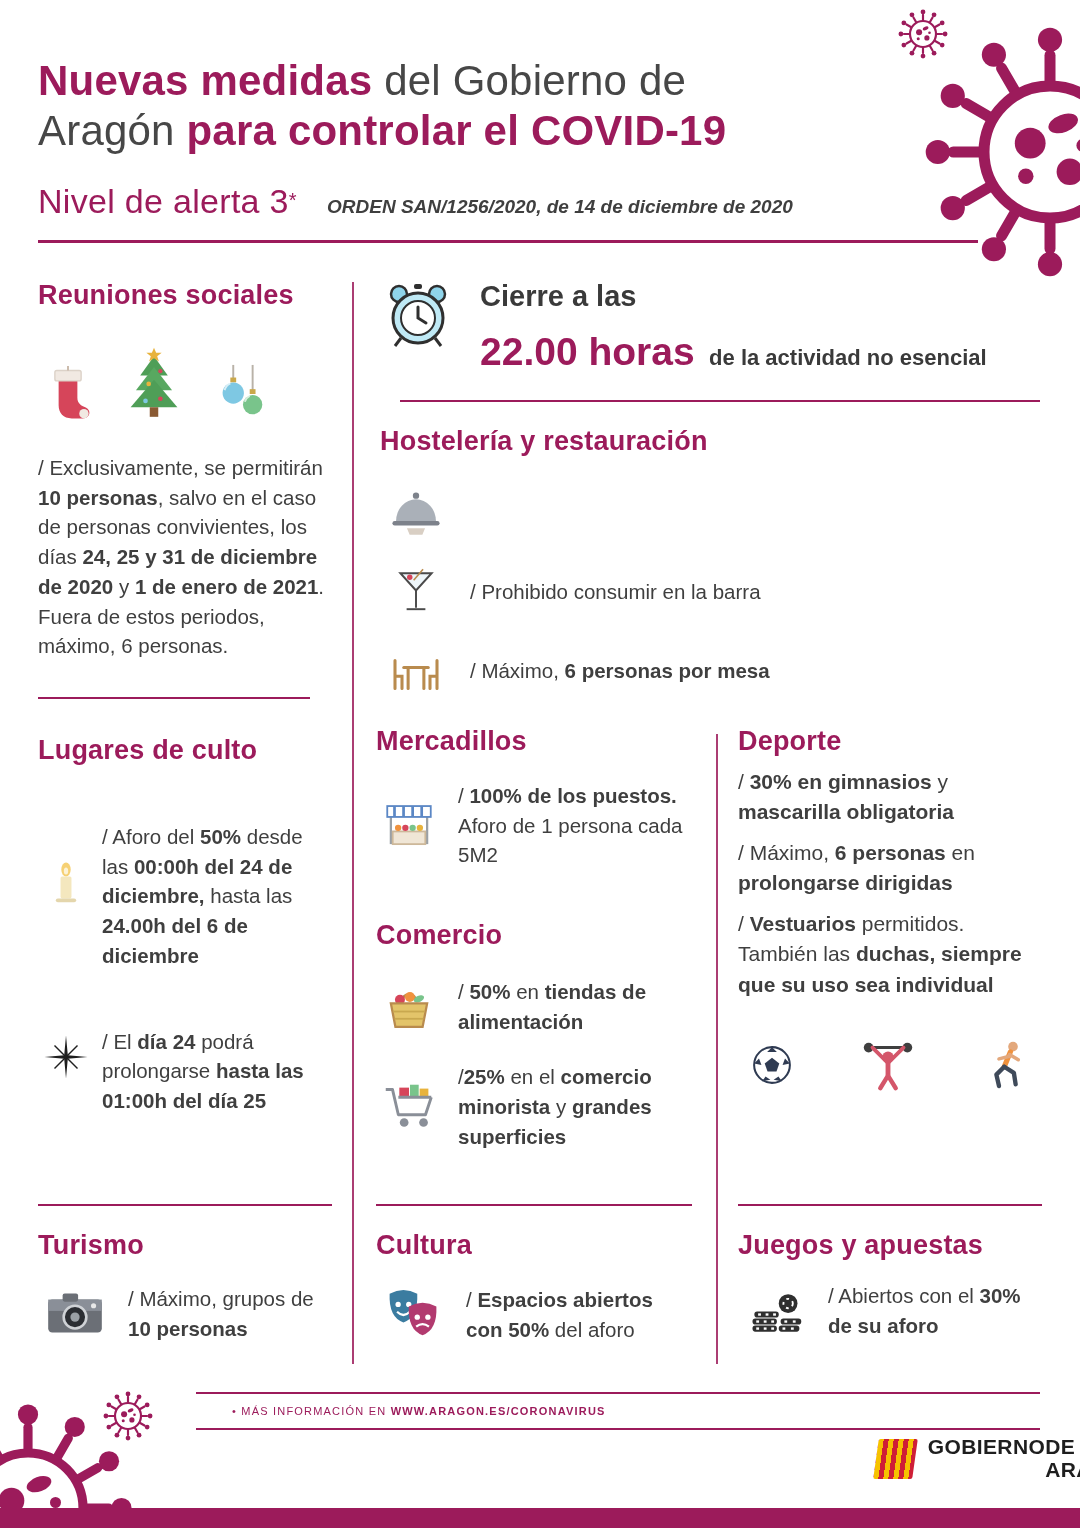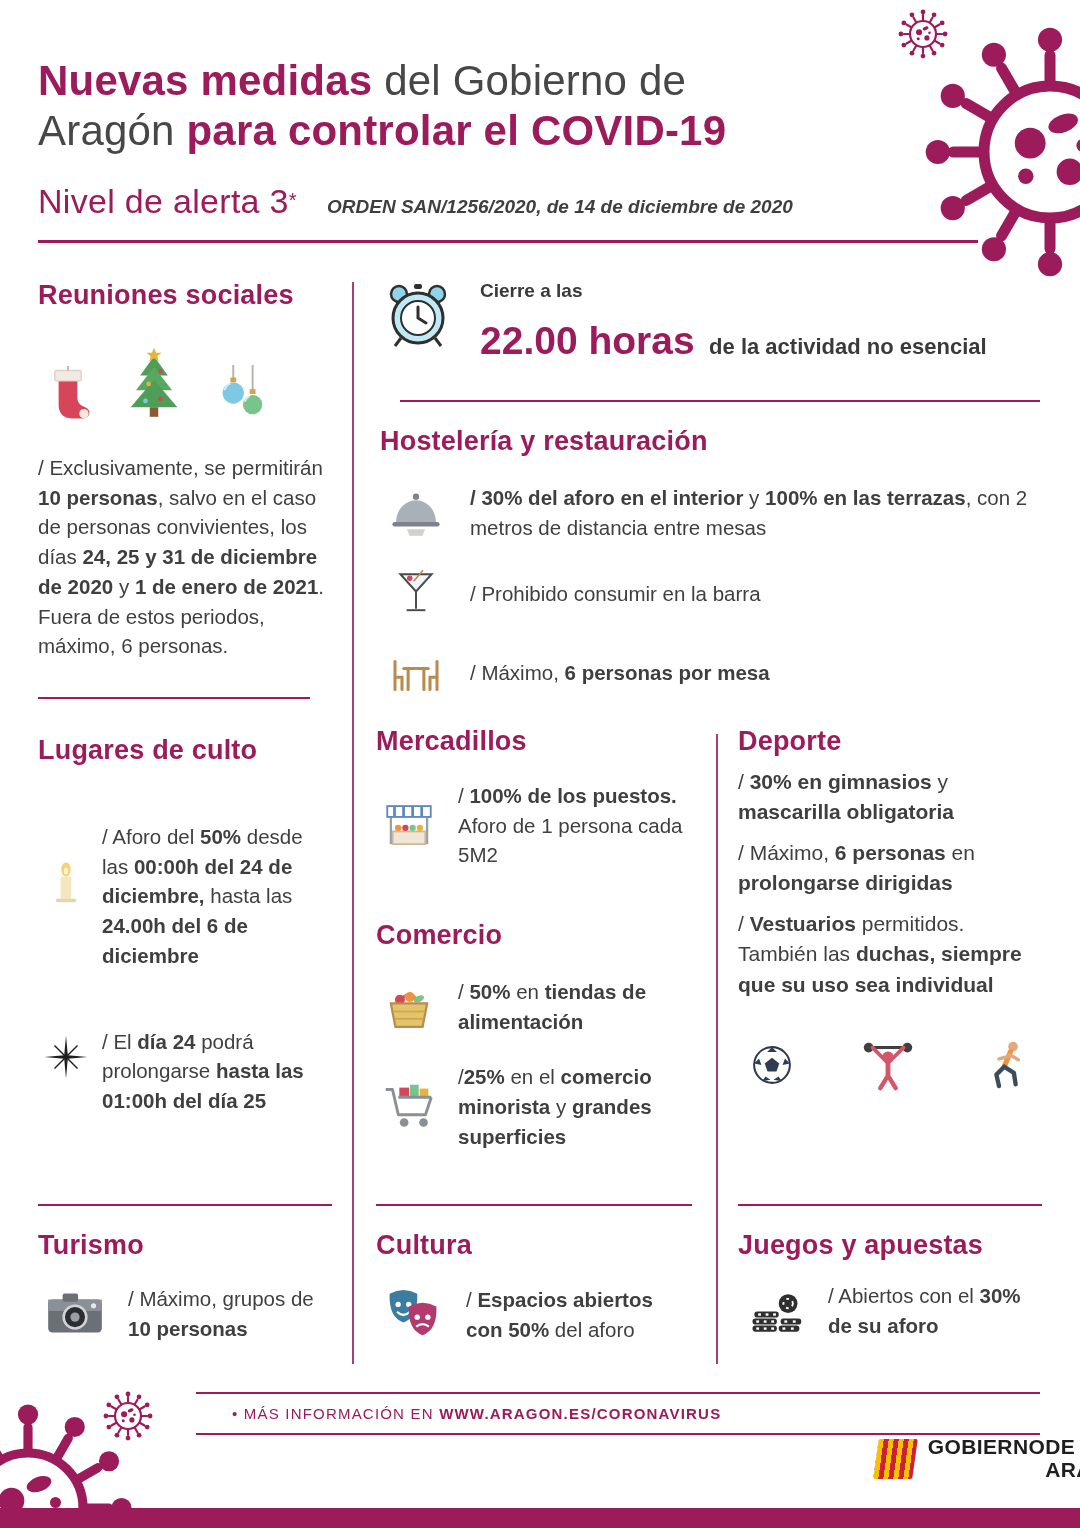--- a/index.html
+++ b/index.html
@@ -40,21 +40,21 @@
   .icons-row{display:flex;align-items:flex-end;gap:22px;margin-top:22px;height:92px}
   .left-col .body{margin-top:28px}
   .culto-title{margin-top:36px}
   .culto-item{margin-top:28px}
   .culto-item .icon-box{width:56px}
   .culto-item .body{padding-left:8px;flex:1}
 
   
   .closing{position:absolute;left:382px;top:278px;width:658px;display:flex}
   .closing-text{margin-left:26px}
-  .closing-l1{font-size:19px;font-weight:700;color:#3a3a3a;margin-top:2px}
+  .closing-l1{font-size:29px;font-weight:700;color:#3a3a3a;margin-top:2px}
   .closing-l2{margin-top:17px;white-space:nowrap}
   .closing-time{font-size:39px;font-weight:700;color:var(--accent,#9c1b5b)}
   .closing-suffix{font-size:22px;font-weight:700;color:#3a3a3a;margin-left:10px}
 
   
   .hosteleria{position:absolute;left:380px;top:426px;width:660px}
   .hosteleria .item{margin-top:26px}
   .hosteleria .icon-box{width:72px}
   .hosteleria .body{padding-left:18px}
 
@@ -73,21 +73,21 @@
   .cultura{position:absolute;left:376px;top:1204px;width:316px}
   .juegos{position:absolute;left:738px;top:1204px;width:304px}
   .bottom-block .sec-title{margin-top:24px}
   .bottom-block .item{margin-top:20px}
   .bottom-block .icon-box{width:74px}
 
   
   .footer-info{position:absolute;left:196px;top:1392px;width:844px;
     border-top:2px solid var(--accent,#9c1b5b);border-bottom:2px solid var(--accent,#9c1b5b);
     padding:11px 0 11px 36px}
-  .footer-info p{font-size:15px;letter-spacing:1.2px;color:var(--accent,#9c1b5b);font-weight:400}
+  .footer-info p{font-size:11px;letter-spacing:1.2px;color:var(--accent,#9c1b5b);font-weight:400}
   .logo{position:absolute;left:876px;top:1436px;display:flex;align-items:center;gap:13px}
   .flag{width:44px;height:40px;transform:skewX(-8deg);border-radius:2px;
     background:repeating-linear-gradient(90deg,#f6c200 0 5px,#cf1f36 5px 10px)}
   .logo-text{display:flex;flex-direction:row}
   .logo-text span{font-size:21px;font-weight:700;color:#1e1e1e;line-height:1.08;letter-spacing:.4px}
   .bottom-bar{position:absolute;left:0;bottom:0;width:1080px;height:20px;background:var(--accent,#9c1b5b)}
 
   
   .virus{position:absolute}
   .v-top-small{left:897px;top:8px;width:52px;height:52px}
@@ -415,21 +415,20 @@
   <div class="rule closing-rule"></div>
 
   <section class="hosteleria">
     <h2 class="sec-title">Hostelería y restauración</h2>
     <div class="item">
       <span class="icon-box">
         <svg class="ic" width="58" height="58">
             <use href="#sym-cloche"></use>
           </svg>
       </span>
-      <p class="body"><span class="b">/ 30% del aforo en el interior</span><span> y </span><span class="b">100% en las terrazas</span><span>, con 2 metros de distancia entre mesas</span></p>
     </div>
     <div class="item">
       <span class="icon-box">
         <svg class="ic" width="50" height="50">
             <use href="#sym-cocktail"></use>
           </svg>
       </span>
       <p class="body"><span>/ Prohibido consumir en la barra</span></p>
     </div>
     <div class="item">

